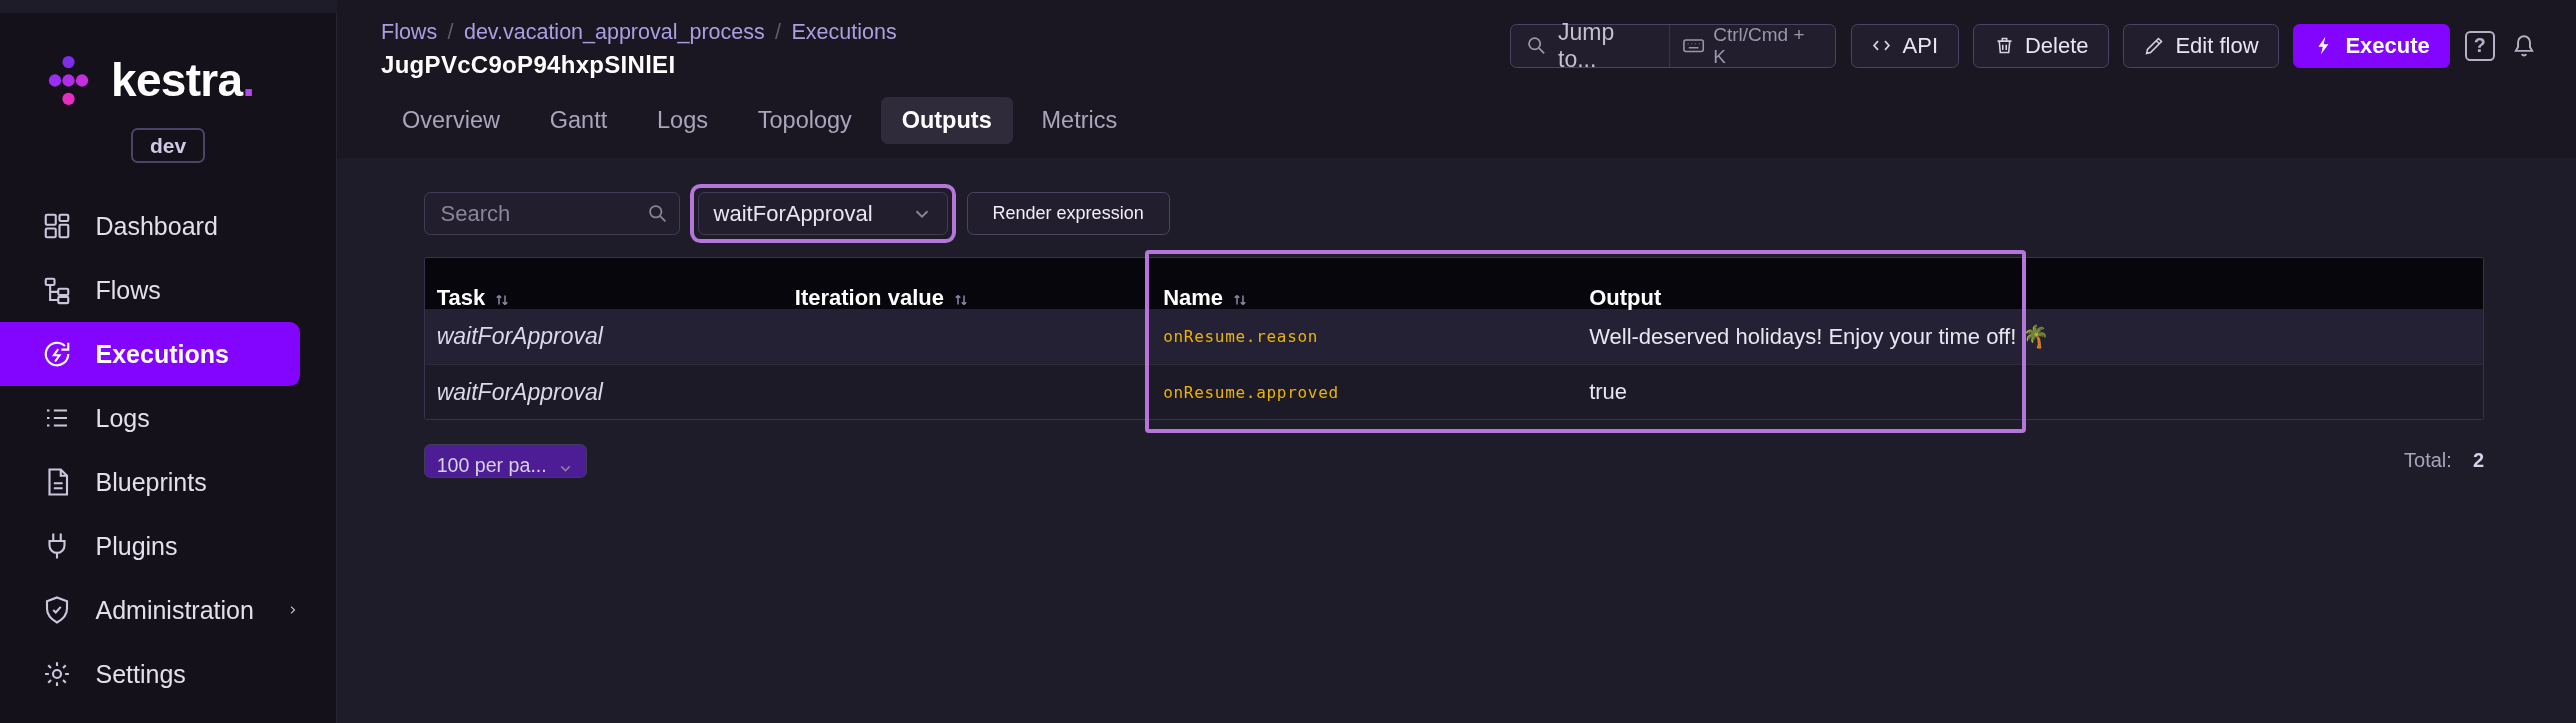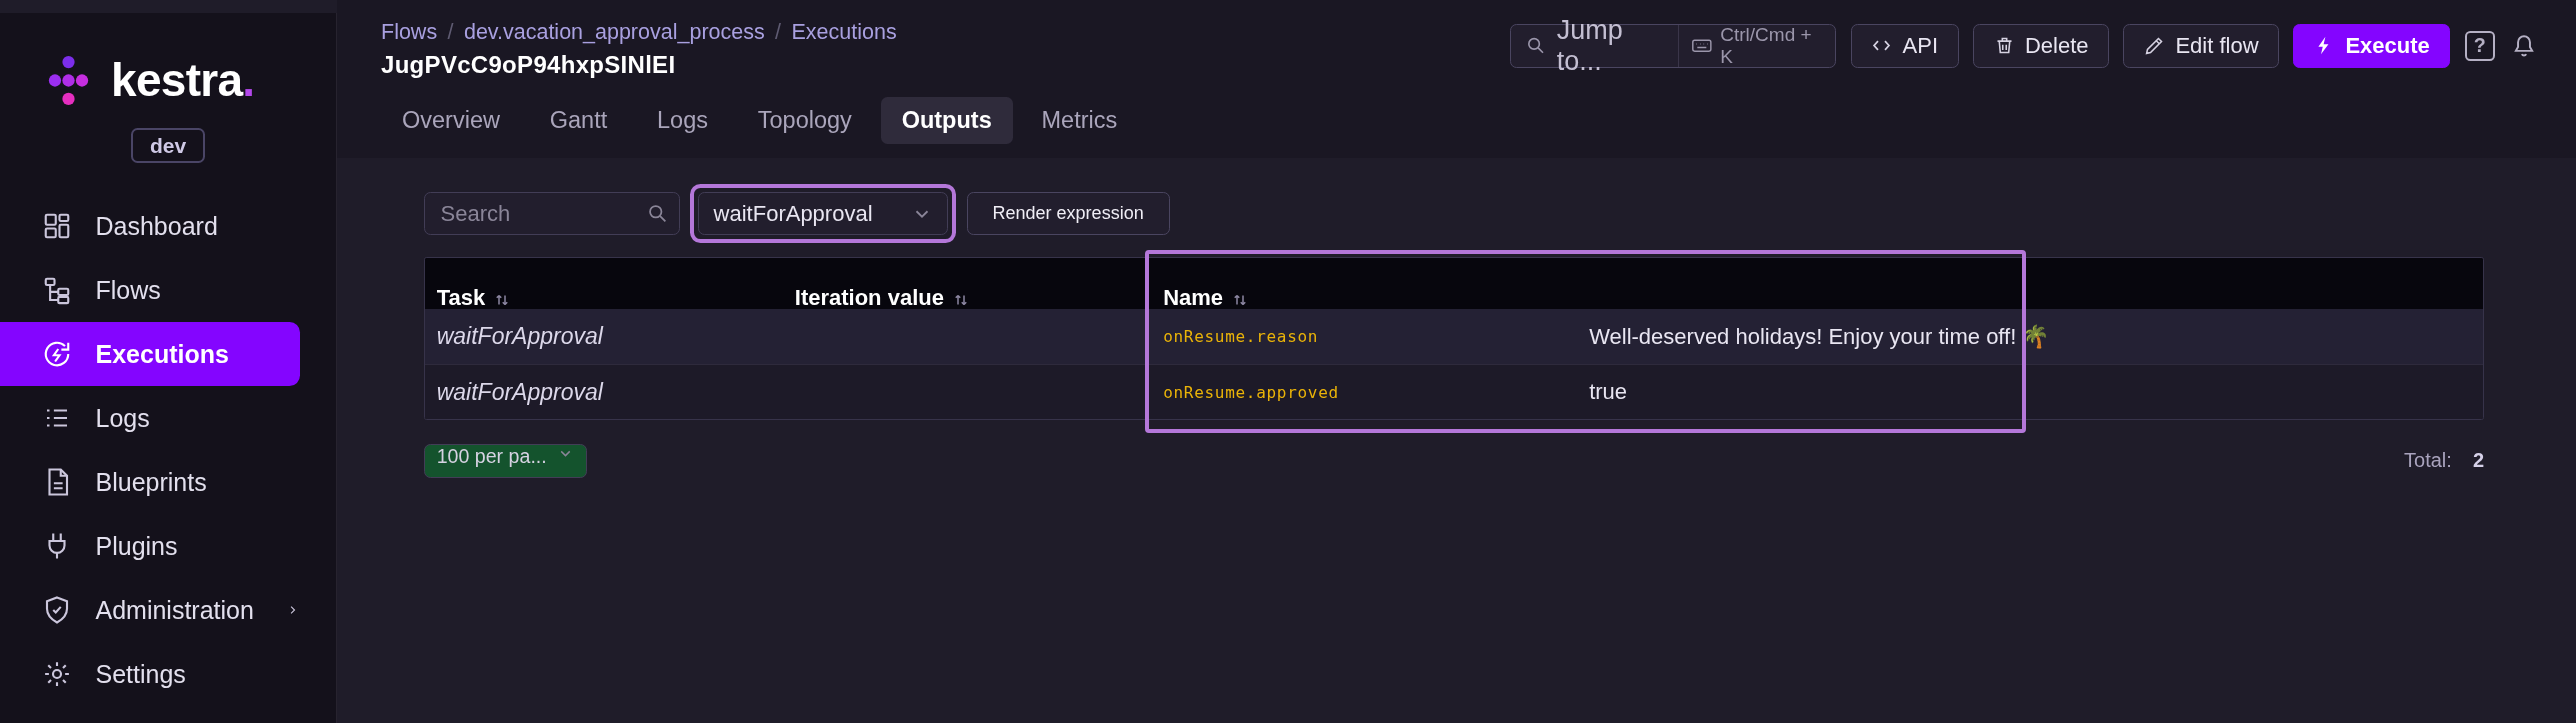--- a/index.html
+++ b/index.html
@@ -42,21 +42,21 @@
   .breadcrumb { font-size:21.5px; color:#a9a0e0; display:flex; gap:10.4px; align-items:center; }
   .breadcrumb .sep { color:#5f5b72; }
   .breadcrumb .crumb { cursor:pointer; }
   .page-title { margin-top:6.5px; font-size:24px; font-weight:bold; color:#ffffff; letter-spacing:0.3px; }
   .topbar-right { position:absolute; top:23.5px; right:37px; display:flex; align-items:center; gap:14.3px; }
   .jumpto {
     display:flex; align-items:center; gap:11.7px; height:44px; padding:0 14.3px;
     background:#221e2d; border:1.3px solid #4a4560; border-radius:6.5px; width:326px; cursor:pointer;
   }
   .jumpto .mag { width:21px; height:21px; color:#9b96ab; }
-  .jumpto .ph { font-size:27px; color:#c4bfd2; }
+  .jumpto .ph { font-size:23px; color:#c4bfd2; }
   .jumpto .kbd-group { margin-left:auto; display:flex; align-items:center; gap:7.8px; color:#9b96ab;
     border-left:1.3px solid #3a3549; padding-left:11.7px; height:100%; }
   .jumpto .kbd-icon { width:23.5px; height:23.5px; }
   .jumpto .shortcut { font-size:19px; }
   .tb-btn {
     display:flex; align-items:center; gap:10.4px; height:44px; padding:0 19.6px;
     background:#221e2d; border:1.3px solid #4a4560; border-radius:6.5px;
     color:#e9e6f2; font-size:22px; cursor:pointer;
   }
   .tb-btn .icon { width:21px; height:21px; color:#d6d2e2; flex:0 0 21px; }
@@ -110,22 +110,22 @@
   .c-name { width:20.7%; }
   .c-out  { width:44%; }
   .t-head .cell { font-size:22px; font-weight:bold; color:#ffffff; cursor:pointer;margin-top:29px; }
   .sort-ic { width:18px; height:18px; color:#8d87a2; flex:0 0 18px; }
   .task-val { font-size:23px; font-style:italic; color:#dcd8ea; }
   .name-val { font-family:"DejaVu Sans Mono", monospace; font-size:16px; color:#eab308; letter-spacing:0.7px; }
   .out-val { font-size:22px; color:#e9e6f2; }
   
   .table-footer { margin-top:23.5px; display:flex; align-items:center; justify-content:space-between; }
   .perpage {
-    height:34px; padding:0 11.7px; background:#14532d; border:1.3px solid #423d56; border-radius:6.5px;
-    display:flex; align-items:flex-start; gap:10.4px; cursor:pointer;
+    height:34px; padding:0 11.7px; background:#4c1d95; border:1.3px solid #423d56; border-radius:6.5px;
+    display:flex; align-items:flex-end; gap:10.4px; cursor:pointer;
   }
   .perpage .val { font-size:19.6px; color:#d6d2e2; }
   .perpage .chev { width:17px; height:17px; color:#8a8598; }
   .total { font-size:20px; color:#a9a3bd; display:flex; gap:21px; }
   .total .tv { color:#d5d0e8; font-weight:bold; }
   
   .table-annotation {
     position:absolute; left:808px; top:92px; width:881px; height:183px;
     border:4.6px solid #b477d9; border-radius:3.9px; pointer-events:none;
   }
@@ -373,20 +373,23 @@
             </span>
           </div>
           <div class="cell c-name">
             <span>Name</span>
             <span class="sort-ic">
               <svg viewBox="0 0 24 24" fill="none" stroke="currentColor" stroke-width="2">
                   <path d="M8 18V6M8 6L5 9M8 6l3 3M16 6v12M16 18l-3-3M16 18l3-3"></path>
                 </svg>
             </span>
           </div>
+          <div class="cell c-out">
+            <span>Output</span>
+          </div>
         </div>
 
         <div class="t-row odd">
           <div class="cell c-task">
               <span class="task-val">waitForApproval</span>
             </div>
           <div class="cell c-iter">
               <span></span>
             </div>
           <div class="cell c-name">

